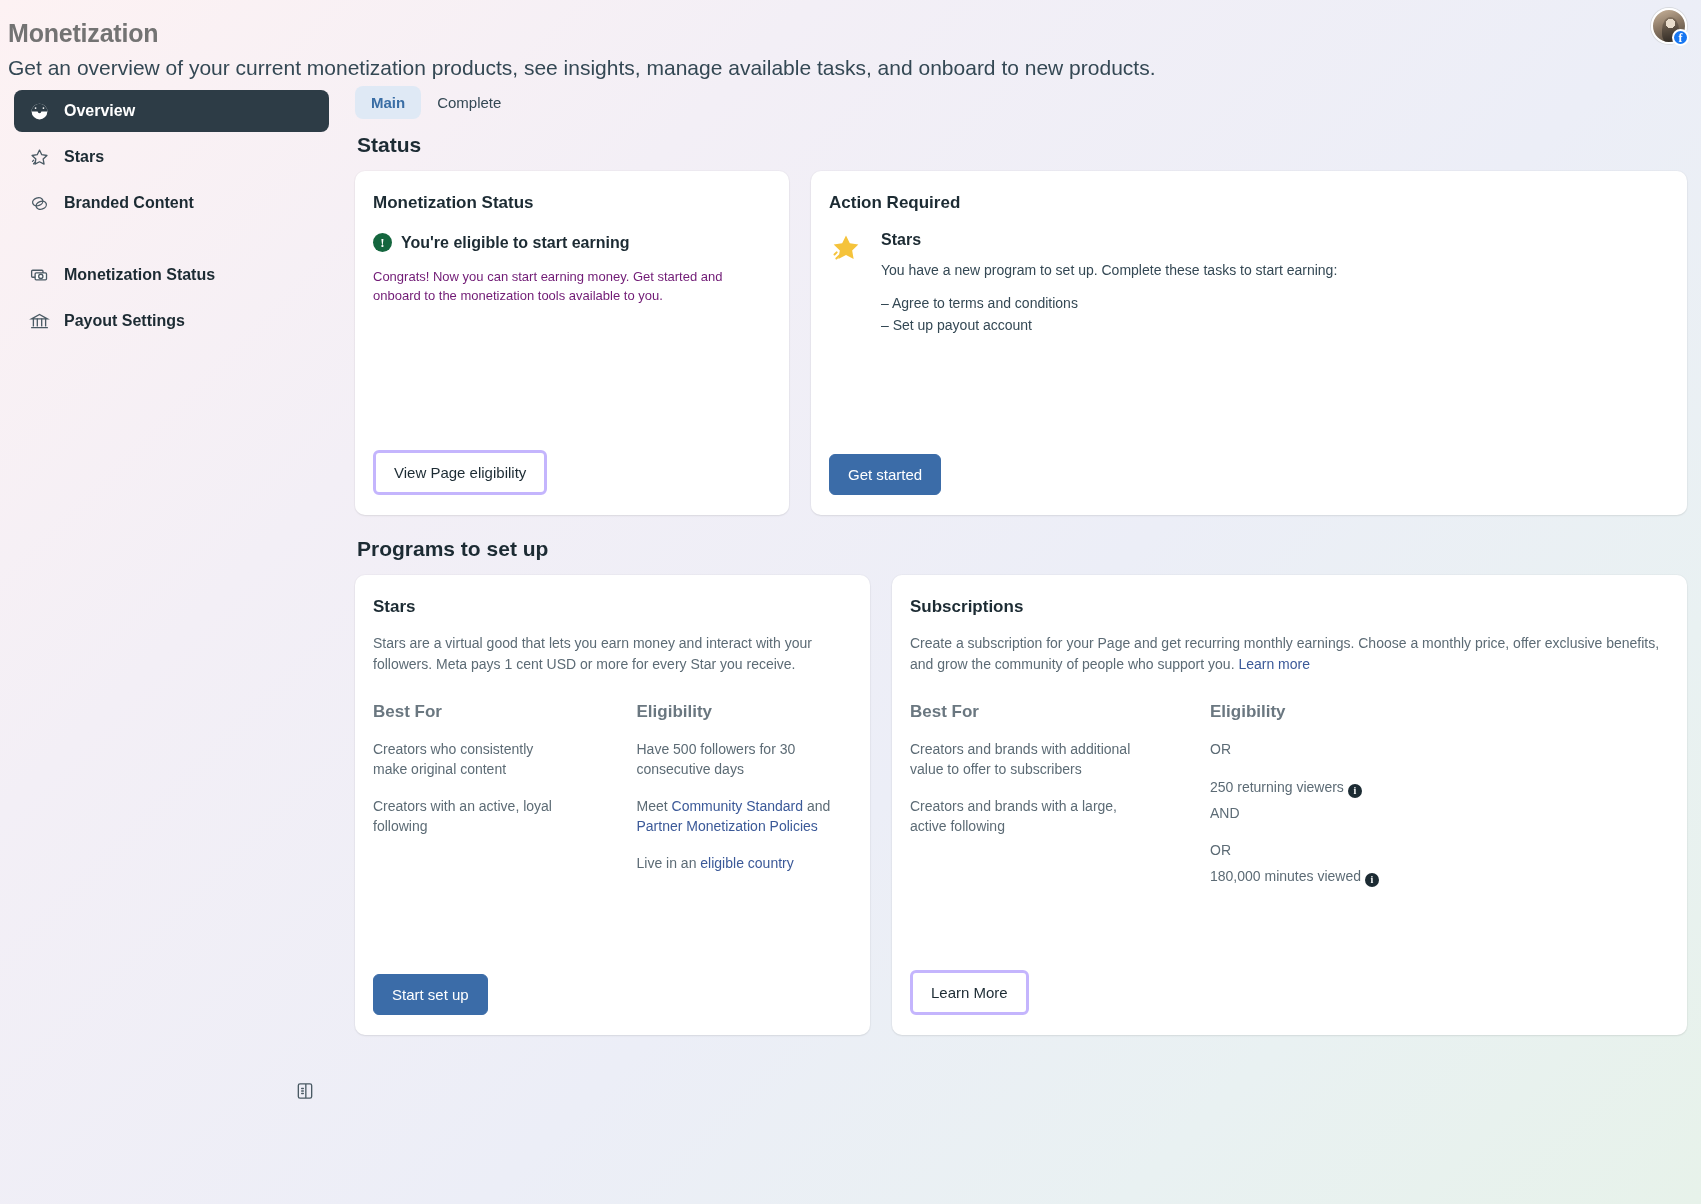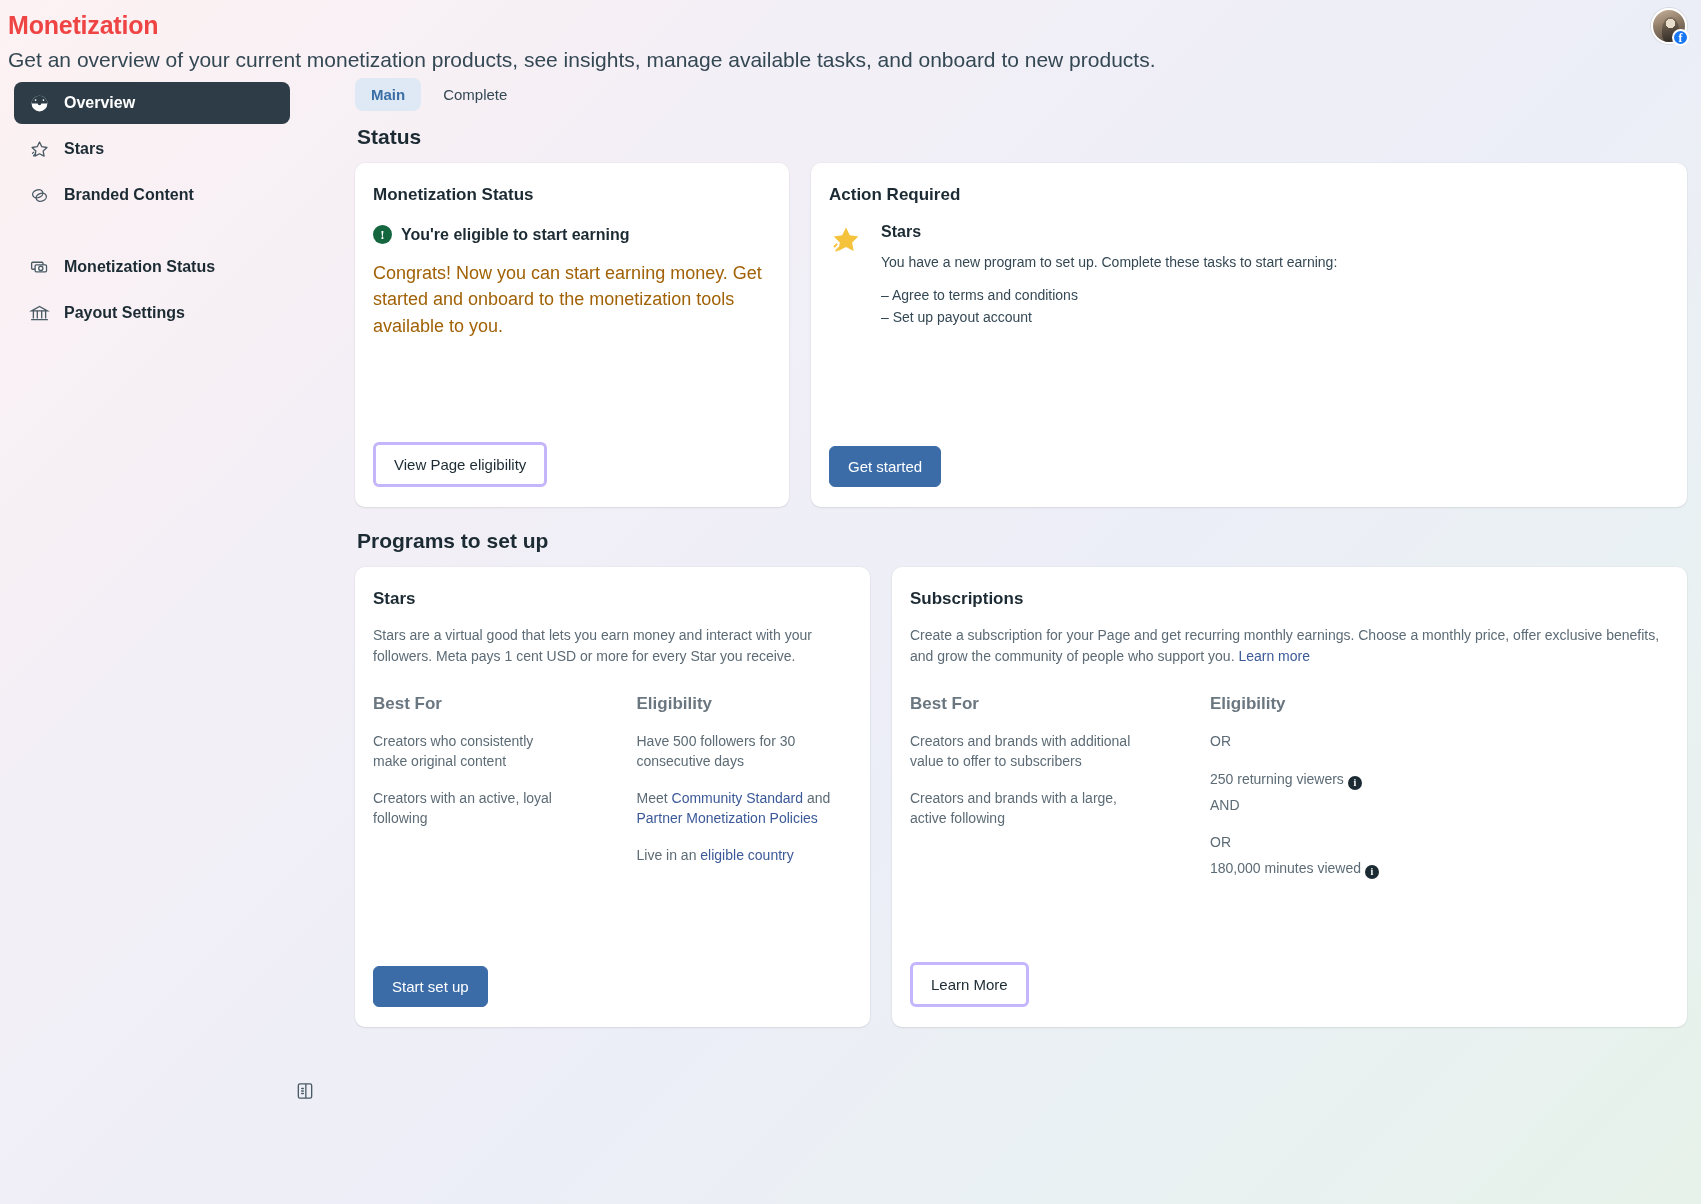--- a/index.html
+++ b/index.html
@@ -9,21 +9,21 @@
     background: linear-gradient(135deg, #fdf2f3 0%, #f3eff6 28%, #eceef7 58%, #e9f1f2 80%, #e7f2ea 100%);
     color: #1c2b33;
     overflow: hidden;
     position: relative;
   }
 
   
   .page-header { padding: 10px 0 0 8px; }
   .page-title {
     font-size: 25px; font-weight: 700; letter-spacing: -0.2px;
-    color: #ef4444; line-height: 1.2;
+    color: #737373; line-height: 1.2; margin-top: 8px;
   }
   .page-subtitle {
     font-size: 21px; color: #344854; margin-top: 6px; line-height: 1.35;
   }
 
   
   .avatar-wrap {
     position: absolute; top: 8px; right: 14px;
     width: 36px; height: 36px;
   }
@@ -54,29 +54,29 @@
 
   
   .sidebar { width: 355px; flex: 0 0 355px; padding: 4px 0 0 14px; }
   .nav-item {
     display: flex; align-items: center; gap: 14px;
     height: 42px; padding: 0 14px; border-radius: 8px;
     margin-bottom: 4px; cursor: pointer;
     font-size: 16px; color: #1c2b33;
   }
   .nav-item .nav-label { font-weight: 700; }
-  .nav-item.active { background: #2d3c46; color: #ffffff; width: 276px; }
+  .nav-item.active { background: #2d3c46; color: #ffffff; width: 315px; }
   .nav-item.active .nav-label { color: #ffffff; }
   .nav-icon { width: 22px; height: 22px; display:flex; align-items:center; justify-content:center; flex: 0 0 22px;}
   .nav-gap { height: 26px; }
 
   
   .main { flex: 1; padding: 0 14px 0 0; }
 
-  .tabs { display: flex; align-items: flex-end; gap: 6px; margin-bottom: 14px; }
+  .tabs { display: flex; align-items: flex-end; gap: 0; margin-bottom: 14px; }
   .tab {
     font-size: 15px; padding: 8px 16px; border-radius: 8px; cursor: pointer;
     color: #344854;
   }
   .tab.active { background: #dfe9f5; color: #3a6ea5; font-weight: 600; }
 
   .section-title {
     font-size: 21px; font-weight: 700; color: #1c2b33;
     margin: 2px 0 14px 2px;
   }
@@ -100,21 +100,21 @@
   .elig-line {
     display: flex; align-items: center; gap: 9px;
     margin-top: 20px; font-size: 16px; font-weight: 700; color: #1c2b33;
   }
   .dot-ok {
     width: 19px; height: 19px; border-radius: 50%; background: #14663e;
     color: #fff; font-size: 13px; font-weight: 700; line-height: 19px;
     text-align: center; flex: 0 0 19px; font-family: "Liberation Serif", serif;
   }
   .card-body-text {
-    margin-top: 16px; font-size: 18px; line-height: 1.45; color: #a16207;
+    margin-top: 16px; font-size: 13px; line-height: 1.45; color: #701a75;
     max-width: 400px;
   }
 
   .btn {
     font-size: 15px; border-radius: 6px; cursor: pointer;
     padding: 11px 18px; display: inline-block; width: fit-content;
     font-family: "Liberation Sans", sans-serif;
   }
   .btn-outline { background: #fff; border: 3px solid #c4b5fd; color: #1c2b33; }
   .btn-primary { background: #3b6ca8; border: 1px solid #3b6ca8; color: #ffffff; }

